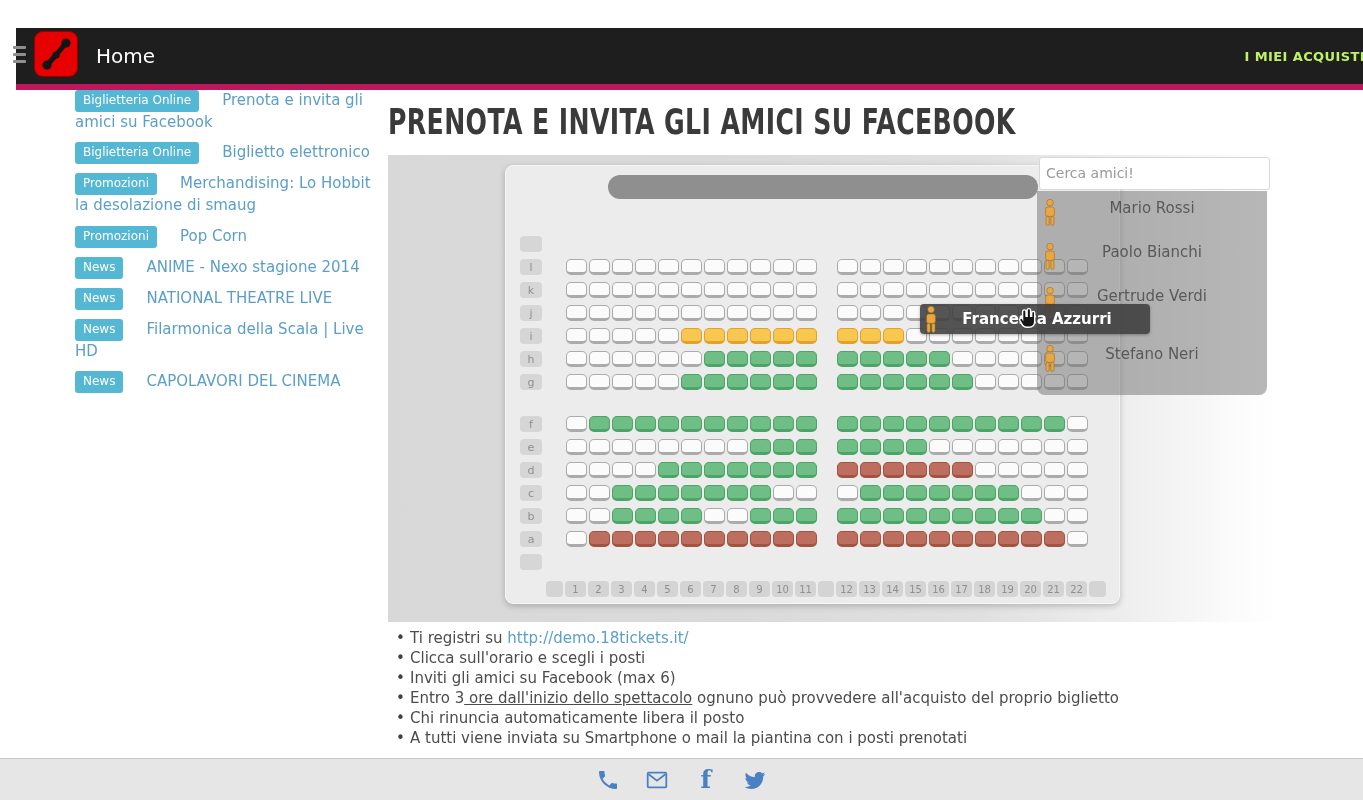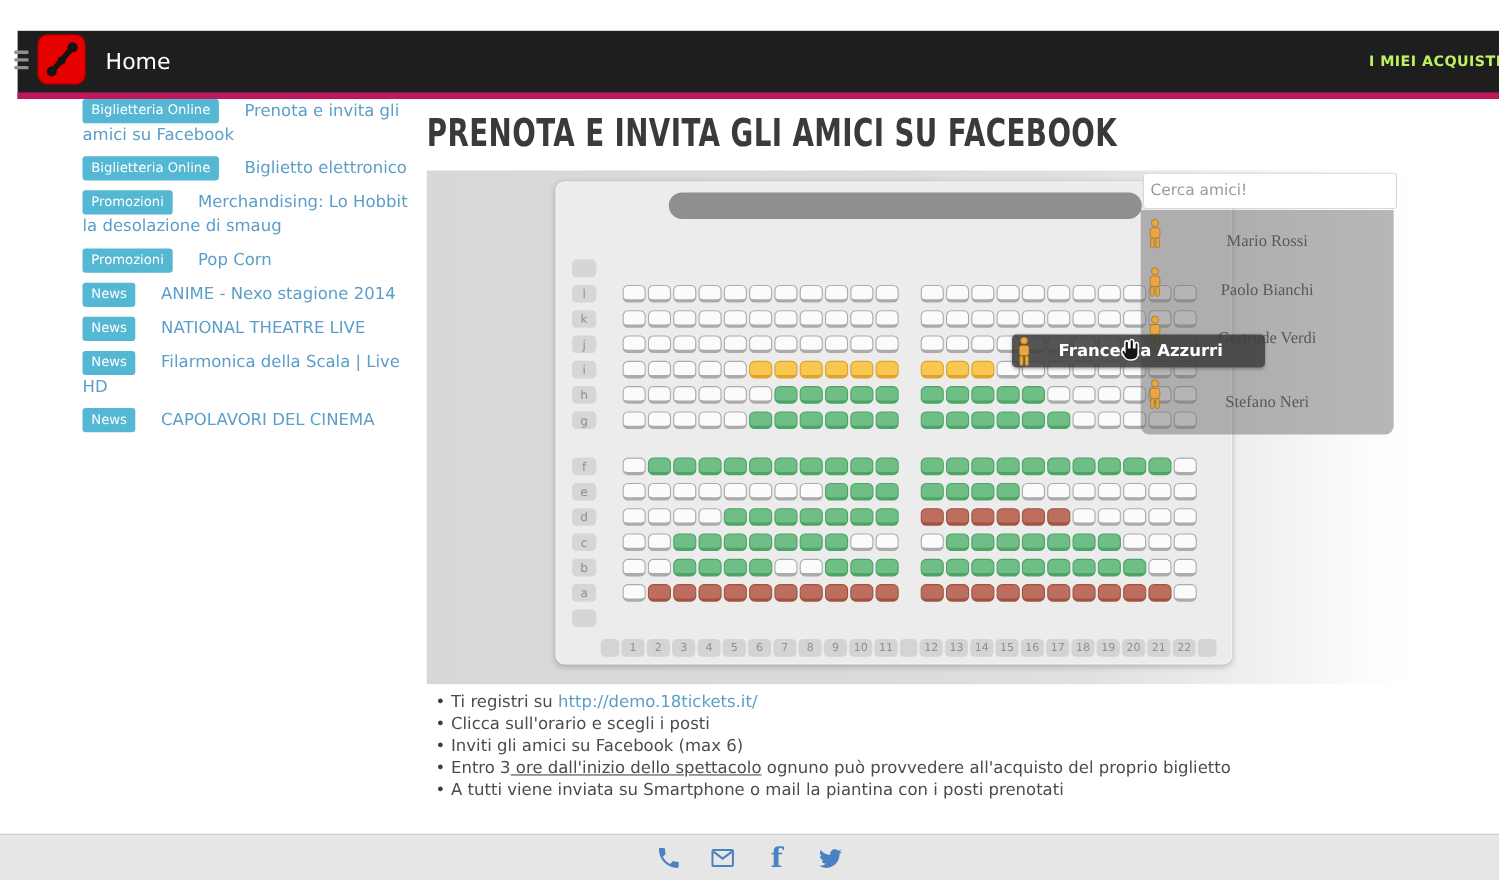--- a/index.html
+++ b/index.html
@@ -66,21 +66,21 @@
   .num.blank{width:17px;color:transparent;}
   .num.aisle-blank{width:16px;color:transparent;}
 
   
   .friend-search{position:absolute;left:651px;top:2px;width:231px;height:33px;background:#fff;
                  border:1px solid #d8d8d8;border-radius:3px;box-sizing:border-box;z-index:3;
                  font-size:14px;color:#9a9a9a;line-height:31px;padding-left:6px;}
   .friend-panel{position:absolute;left:649px;top:36px;width:230px;height:204px;
                 background:rgba(112,112,112,.5);border-radius:0 0 8px 8px;z-index:2;
                 display:flex;flex-direction:column;padding-top:8px;gap:14px;box-sizing:border-box;}
-  .friend-row{position:relative;height:30px;flex:none;display:flex;align-items:flex-end;font-family:Liberation Serif, serif;}
+  .friend-row{position:relative;height:30px;flex:none;display:flex;align-items:flex-start;}
   .friend-row:nth-child(4){margin-top:14px;}
   .friend-row .person{position:absolute;left:6px;top:0;}
   .friend-name{width:100%;text-align:center;font-size:15px;color:rgba(55,55,55,.72);}
 
   .seat-tooltip{position:absolute;left:532px;top:149px;width:230px;height:30px;z-index:4;
                 background:rgba(62,62,62,.88);border-radius:4px;display:flex;align-items:center;
                 box-shadow:0 1px 3px rgba(0,0,0,.3);}
   .seat-tooltip .person{margin-left:4px;flex:none;}
   .tooltip-name{flex:1;text-align:center;color:#fff;font-size:15px;font-weight:600;margin-right:14px;}
   .cursor-icon{position:absolute;left:95px;top:2px;}
@@ -539,20 +539,21 @@
         <path d="M7 12 V5.2 a1.6 1.6 0 0 1 3.2 0 v4.2 h1 V4 a1.6 1.6 0 0 1 3.2 0 v5.4 h1 V6.4 a1.4 1.4 0 0 1 2.8 0 v7.6 c0 3.4-2.2 5.6-5.6 5.6 h-1.6 c-2.2 0-3.8-1.1-4.8-3.1 L4.4 13.2 a1.5 1.5 0 0 1 2.3-1.7 z" fill="#161616" stroke="#ffffff" stroke-width="1.3"></path>
       </svg>
     </div>
   </div>
 
   <ul class="bullets" id="bullet-list">
       <li><span>Ti registri su </span><span class="seg-link">http://demo.18tickets.it/</span></li>
       <li><span>Clicca sull'orario e scegli i posti</span></li>
       <li><span>Inviti gli amici su Facebook (max 6)</span></li>
       <li><span>Entro 3</span><span class="seg-underline"> ore dall'inizio dello spettacolo</span><span> ognuno può provvedere all'acquisto del proprio biglietto</span></li>
+      <li><span>Chi rinuncia automaticamente libera il posto</span></li>
       <li><span>A tutti viene inviata su Smartphone o mail la piantina con i posti prenotati</span></li>
     </ul>
 
   <div class="footer">
     <div class="footer-icons" id="footer-icons">
         <div class="f-icon">
           <svg width="24" height="24" viewBox="0 0 24 24">
             <path fill="#4a81c2" d="M6.62 10.79c1.44 2.83 3.76 5.14 6.59 6.59l2.2-2.2c.27-.27.67-.36 1.02-.24 1.12.37 2.33.57 3.57.57.55 0 1 .45 1 1V20c0 .55-.45 1-1 1-9.39 0-17-7.61-17-17 0-.55.45-1 1-1h3.5c.55 0 1 .45 1 1 0 1.25.2 2.45.57 3.57.11.35.03.74-.25 1.02l-2.2 2.2z"></path>
           </svg>
         </div>

